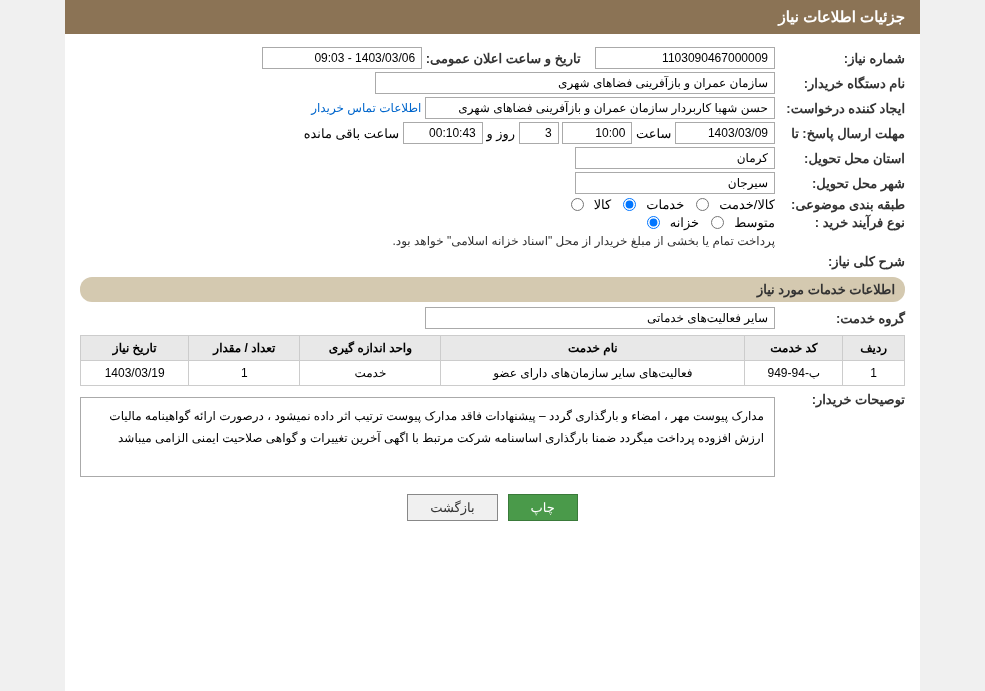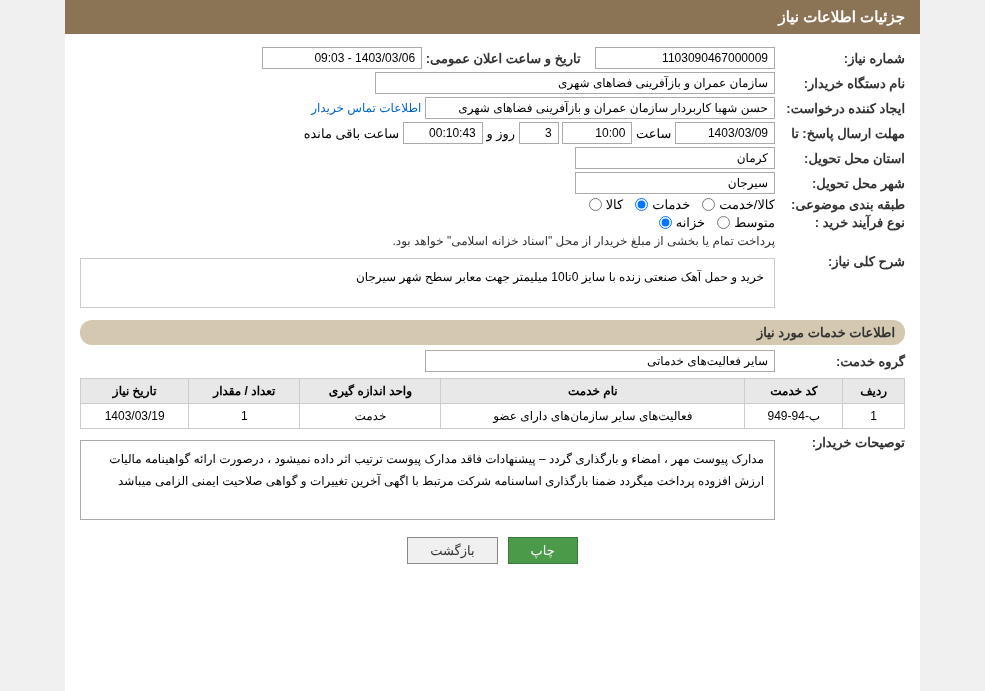--- a/index.html
+++ b/index.html
@@ -62,21 +62,21 @@
       font-size: 12px;
     }
     .radio-group {
       display: flex;
       gap: 12px;
       direction: rtl;
     }
     .radio-item {
       display: flex;
       align-items: center;
-      gap: 4px;
+      gap: 10px;
       direction: rtl;
     }
     .data-table {
       width: 100%;
       border-collapse: collapse;
       margin: 6px 0;
       font-size: 12px;
     }
     .data-table th {
       background: #e8e8e8;
@@ -234,23 +234,20 @@
             <span>خزانه</span>
             <input type="radio" name="farayand" checked="" style="">
           </label>
         </div>
         <div style="font-size:12px; color:#333;">پرداخت تمام یا بخشی از مبلغ خریدار از محل "اسناد خزانه اسلامی" خواهد بود.</div>
       </div>
     </div>
 
     <div class="form-row" style="align-items:flex-start; margin-top:6px;">
       <span class="label-cell" style="font-weight:bold; font-size:13px;">شرح کلی نیاز:</span>
-      <div class="description-section" style="flex:1;">
-        <span>خرید و حمل آهک صنعتی زنده با سایز 0تا10 میلیمتر جهت معابر سطح شهر سیرجان</span>
-      </div>
     </div>
 
     <div class="section-title">اطلاعات خدمات مورد نیاز</div>
 
     <div class="form-row">
       <span class="label-cell">گروه خدمت:</span>
       <input class="input-box" type="text" value="سایر فعالیت‌های خدماتی" readonly="" style="width: 350px;">
     </div>
 
     <table class="data-table">

